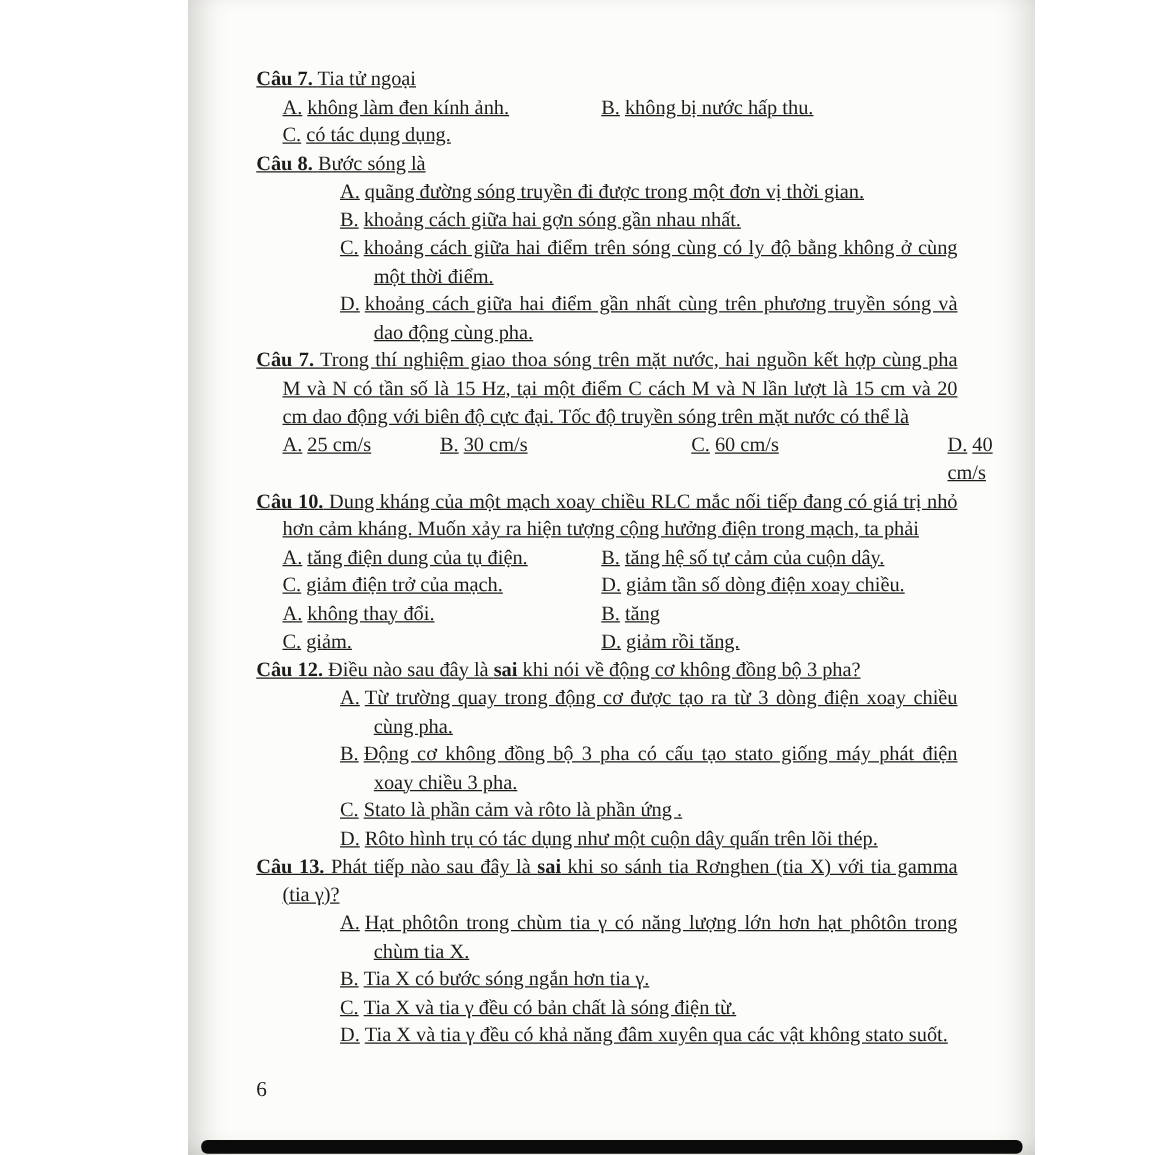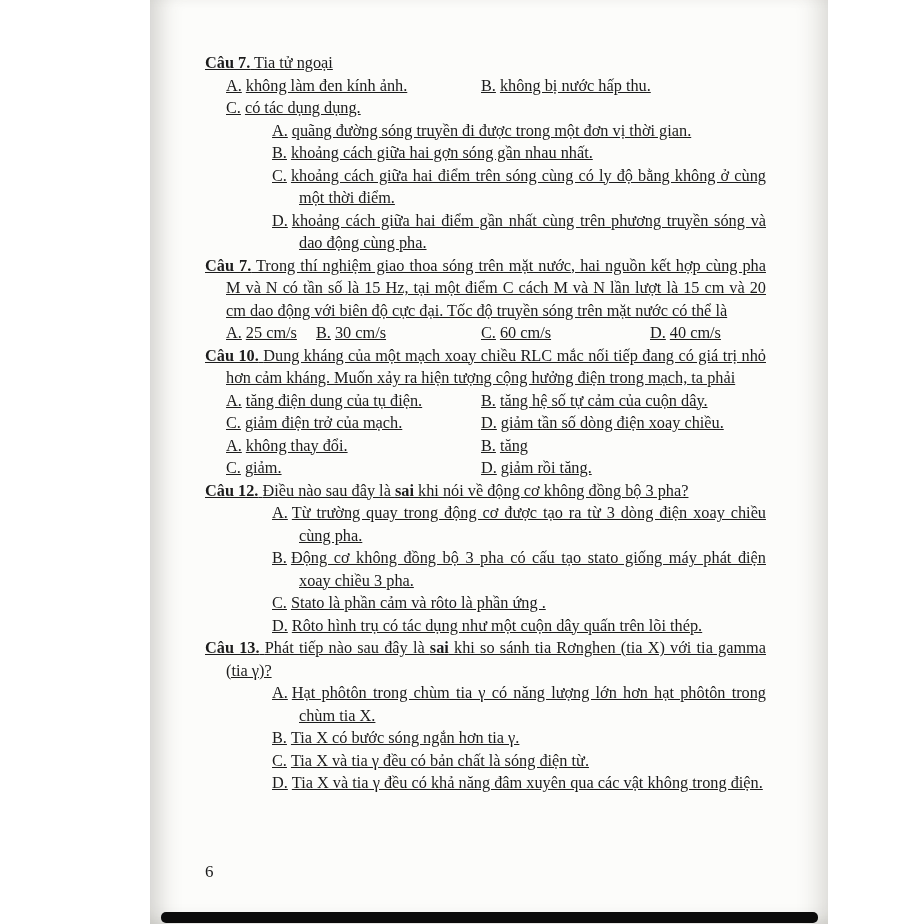--- a/index.html
+++ b/index.html
@@ -29,41 +29,42 @@
   }
 
   .question { margin: 0; }
   .stem { padding-left: 21px; text-indent: -21px; text-align: justify; }
   .qlabel { font-weight: 700; }
   .stem b { font-weight: 700; }
 
   .options { margin-left: 21px; }
   .options.cols-1 .option { padding-left: 27px; text-indent: -27px; text-align: justify; margin-left: 46px; }
   .options.cols-2 { display: grid; grid-template-columns: 255px 1fr; }
-  .options.cols-4 { display: grid; grid-template-columns: 90px 165px 169px 1fr; }
+  .options.cols-4 { display: grid; grid-template-columns: 90px 165px 169px 1fr; gap: 36px; }
   .okey { margin-right: 4px; }
 
   #page-number { position: absolute; left: 55px; top: 862px; font-size: 17px; }
 </style>
 </head>
 <body>
 
 <div class="scan-bar" id="scan-bar-top"></div>
 
 <div id="book-page">
   <div id="exam-content">
       <div class="question">
         <div class="stem"><b class="qlabel">Câu 7.</b> <span>Tia tử ngoại</span></div>
         <div class="options cols-2">
           <div class="option"><span class="okey">A.</span><span class="otext">không làm đen kính ảnh.</span></div>
           <div class="option"><span class="okey">B.</span><span class="otext">không bị nước hấp thu.</span></div>
           <div class="option"><span class="okey">C.</span><span class="otext">có tác dụng dụng.</span></div>
         </div>
       </div>
       <div class="question">
+        <div class="stem"><b class="qlabel">Câu 8.</b> <span>Bước sóng là</span></div>
         <div class="options cols-1">
           <div class="option"><span class="okey">A.</span><span class="otext">quãng đường sóng truyền đi được trong một đơn vị thời gian.</span></div>
           <div class="option"><span class="okey">B.</span><span class="otext">khoảng cách giữa hai gợn sóng gần nhau nhất.</span></div>
           <div class="option"><span class="okey">C.</span><span class="otext">khoảng cách giữa hai điểm trên sóng cùng có ly độ bằng không ở cùng một thời điểm.</span></div>
           <div class="option"><span class="okey">D.</span><span class="otext">khoảng cách giữa hai điểm gần nhất cùng trên phương truyền sóng và dao động cùng pha.</span></div>
         </div>
       </div>
       <div class="question">
         <div class="stem"><b class="qlabel">Câu 7.</b> <span>Trong thí nghiệm giao thoa sóng trên mặt nước, hai nguồn kết hợp cùng pha M và N có tần số là 15 Hz, tại một điểm C cách M và N lần lượt là 15 cm và 20 cm dao động với biên độ cực đại. Tốc độ truyền sóng trên mặt nước có thể là</span></div>
         <div class="options cols-4">
@@ -98,20 +99,20 @@
           <div class="option"><span class="okey">C.</span><span class="otext">Stato là phần cảm và rôto là phần ứng .</span></div>
           <div class="option"><span class="okey">D.</span><span class="otext">Rôto hình trụ có tác dụng như một cuộn dây quấn trên lõi thép.</span></div>
         </div>
       </div>
       <div class="question">
         <div class="stem"><b class="qlabel">Câu 13.</b> <span>Phát tiếp nào sau đây là </span><b>sai</b><span> khi so sánh tia Rơnghen (tia X) với tia gamma (tia γ)?</span></div>
         <div class="options cols-1">
           <div class="option"><span class="okey">A.</span><span class="otext">Hạt phôtôn trong chùm tia γ có năng lượng lớn hơn hạt phôtôn trong chùm tia X.</span></div>
           <div class="option"><span class="okey">B.</span><span class="otext">Tia X có bước sóng ngắn hơn tia γ.</span></div>
           <div class="option"><span class="okey">C.</span><span class="otext">Tia X và tia γ đều có bản chất là sóng điện từ.</span></div>
-          <div class="option"><span class="okey">D.</span><span class="otext">Tia X và tia γ đều có khả năng đâm xuyên qua các vật không trong điện.</span></div>
+          <div class="option"><span class="okey">D.</span><span class="otext">Tia X và tia γ đều có khả năng đâm xuyên qua các vật không stato suốt.</span></div>
         </div>
       </div>
     </div>
   <div id="page-number">6</div>
 </div>
 
 <div class="scan-bar" id="scan-bar-bottom"></div>
 
 </body></html>

